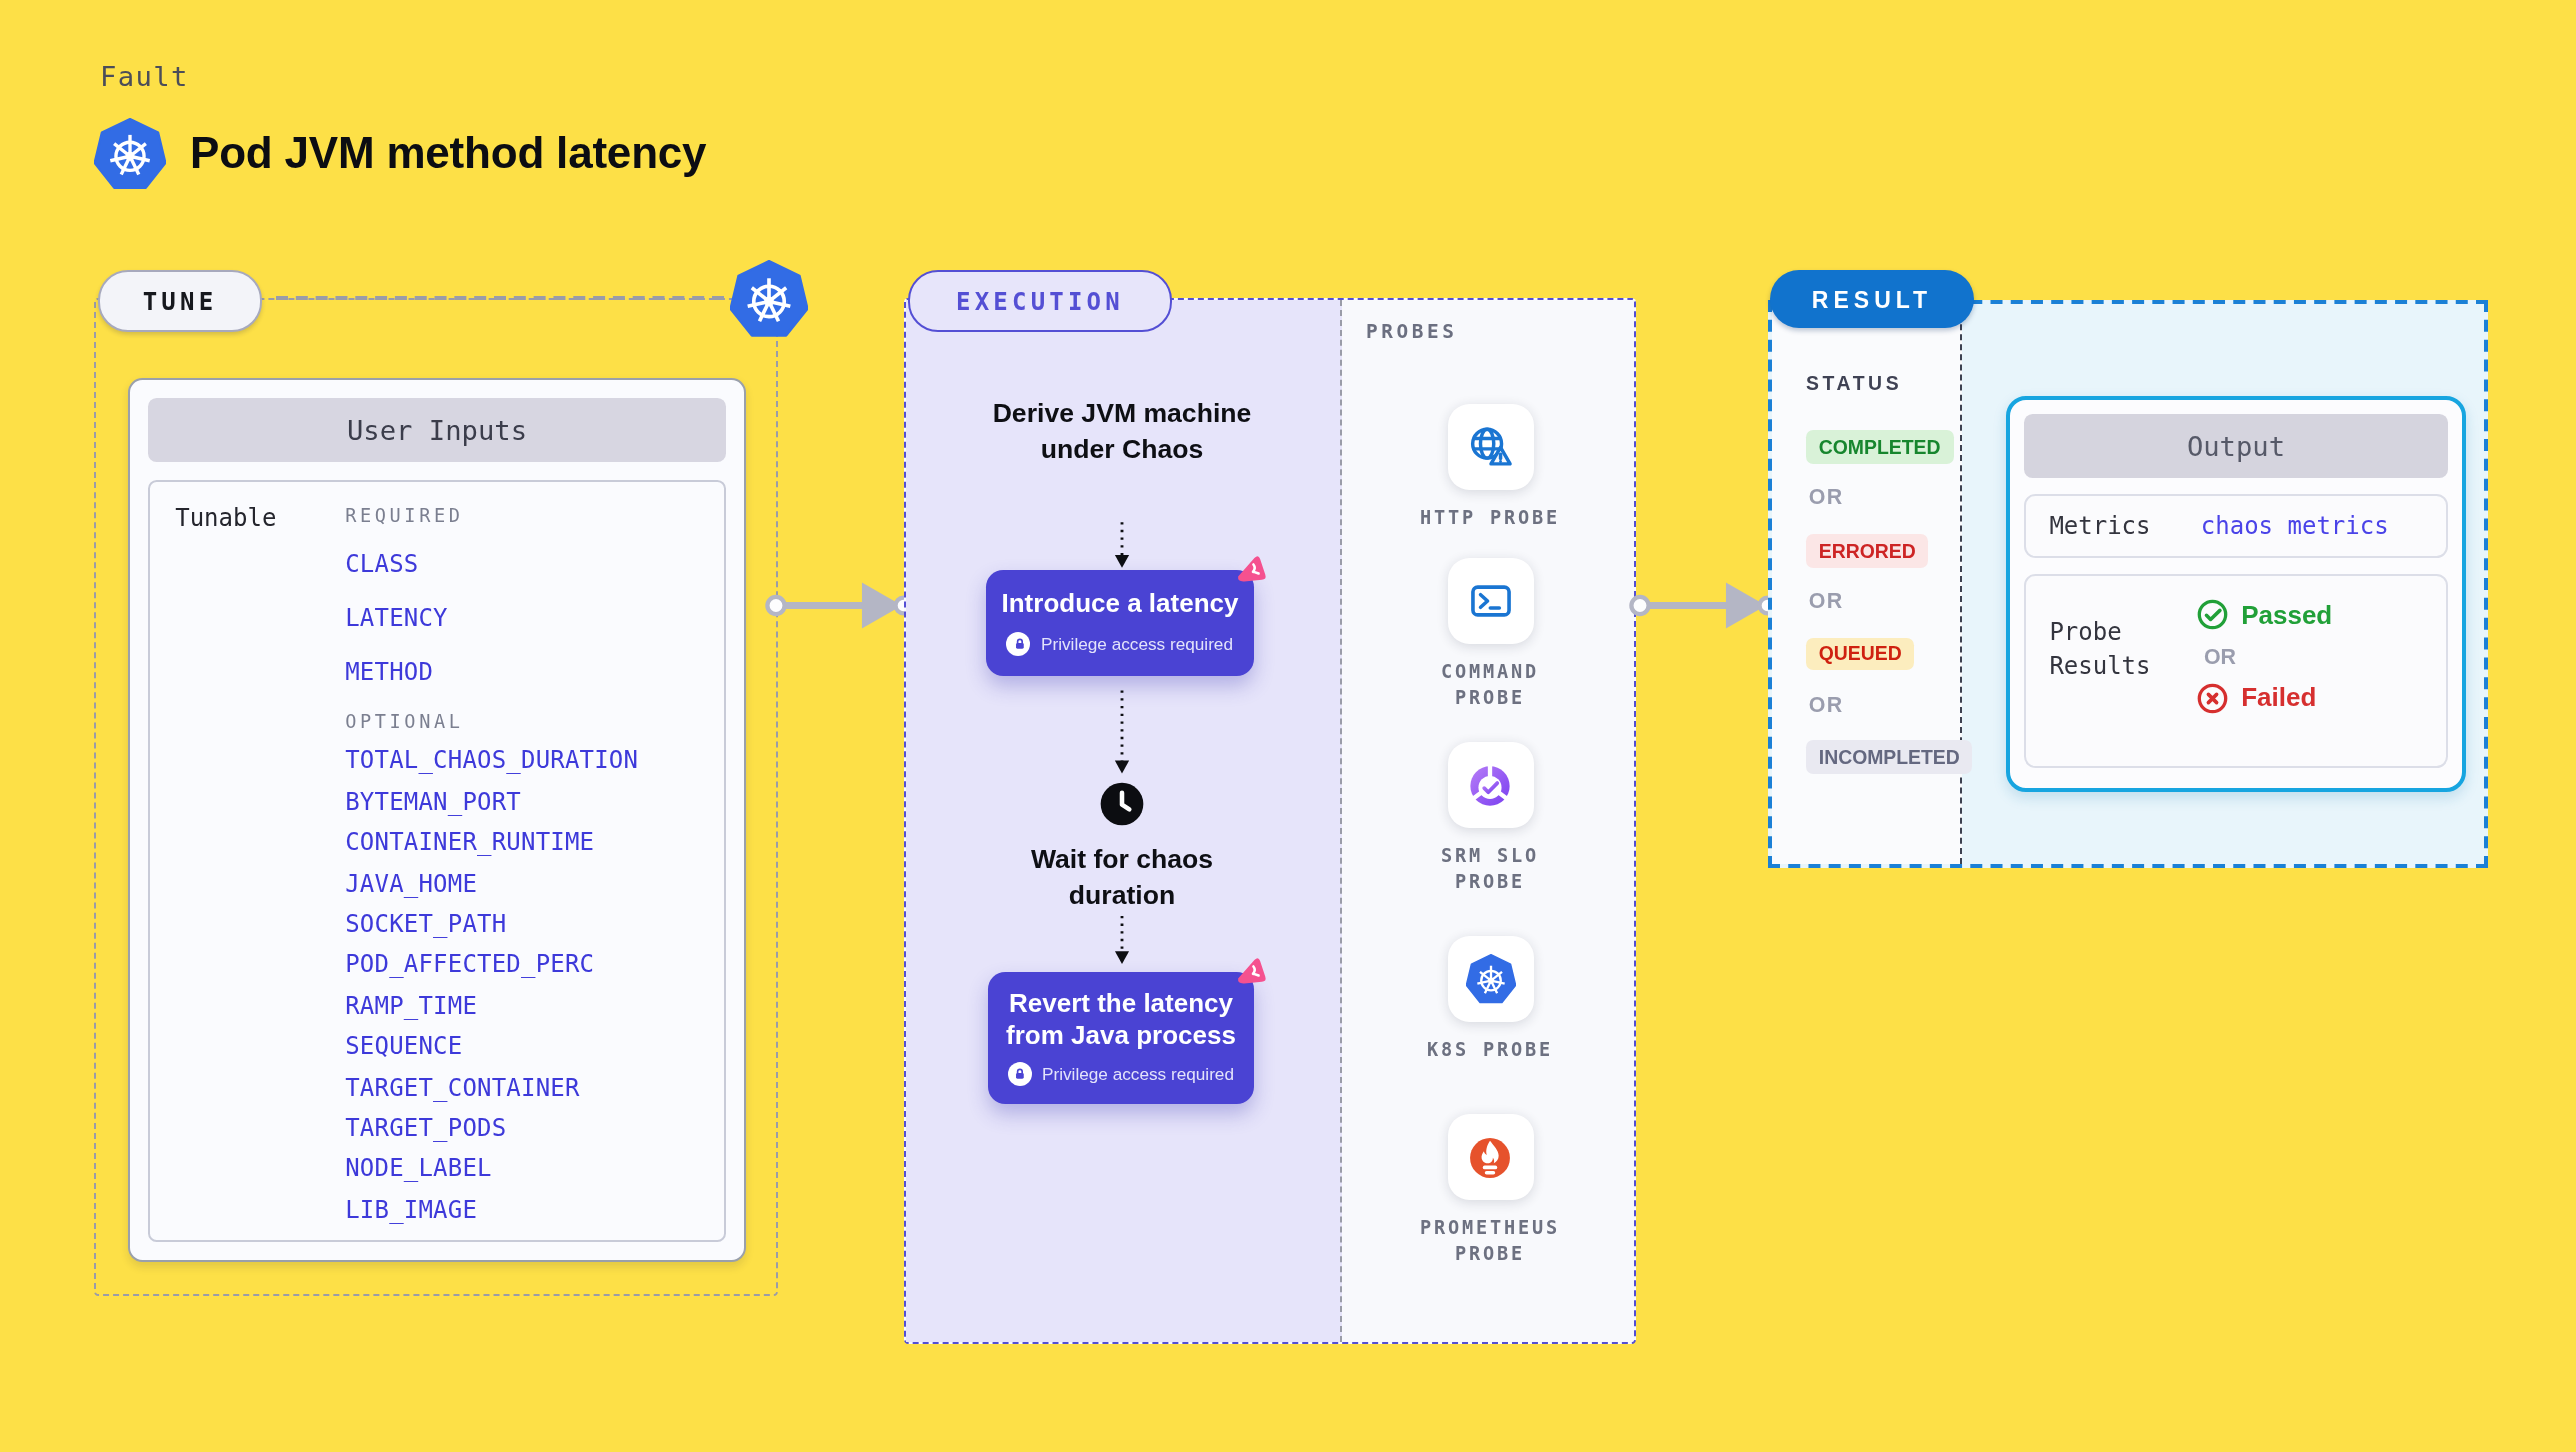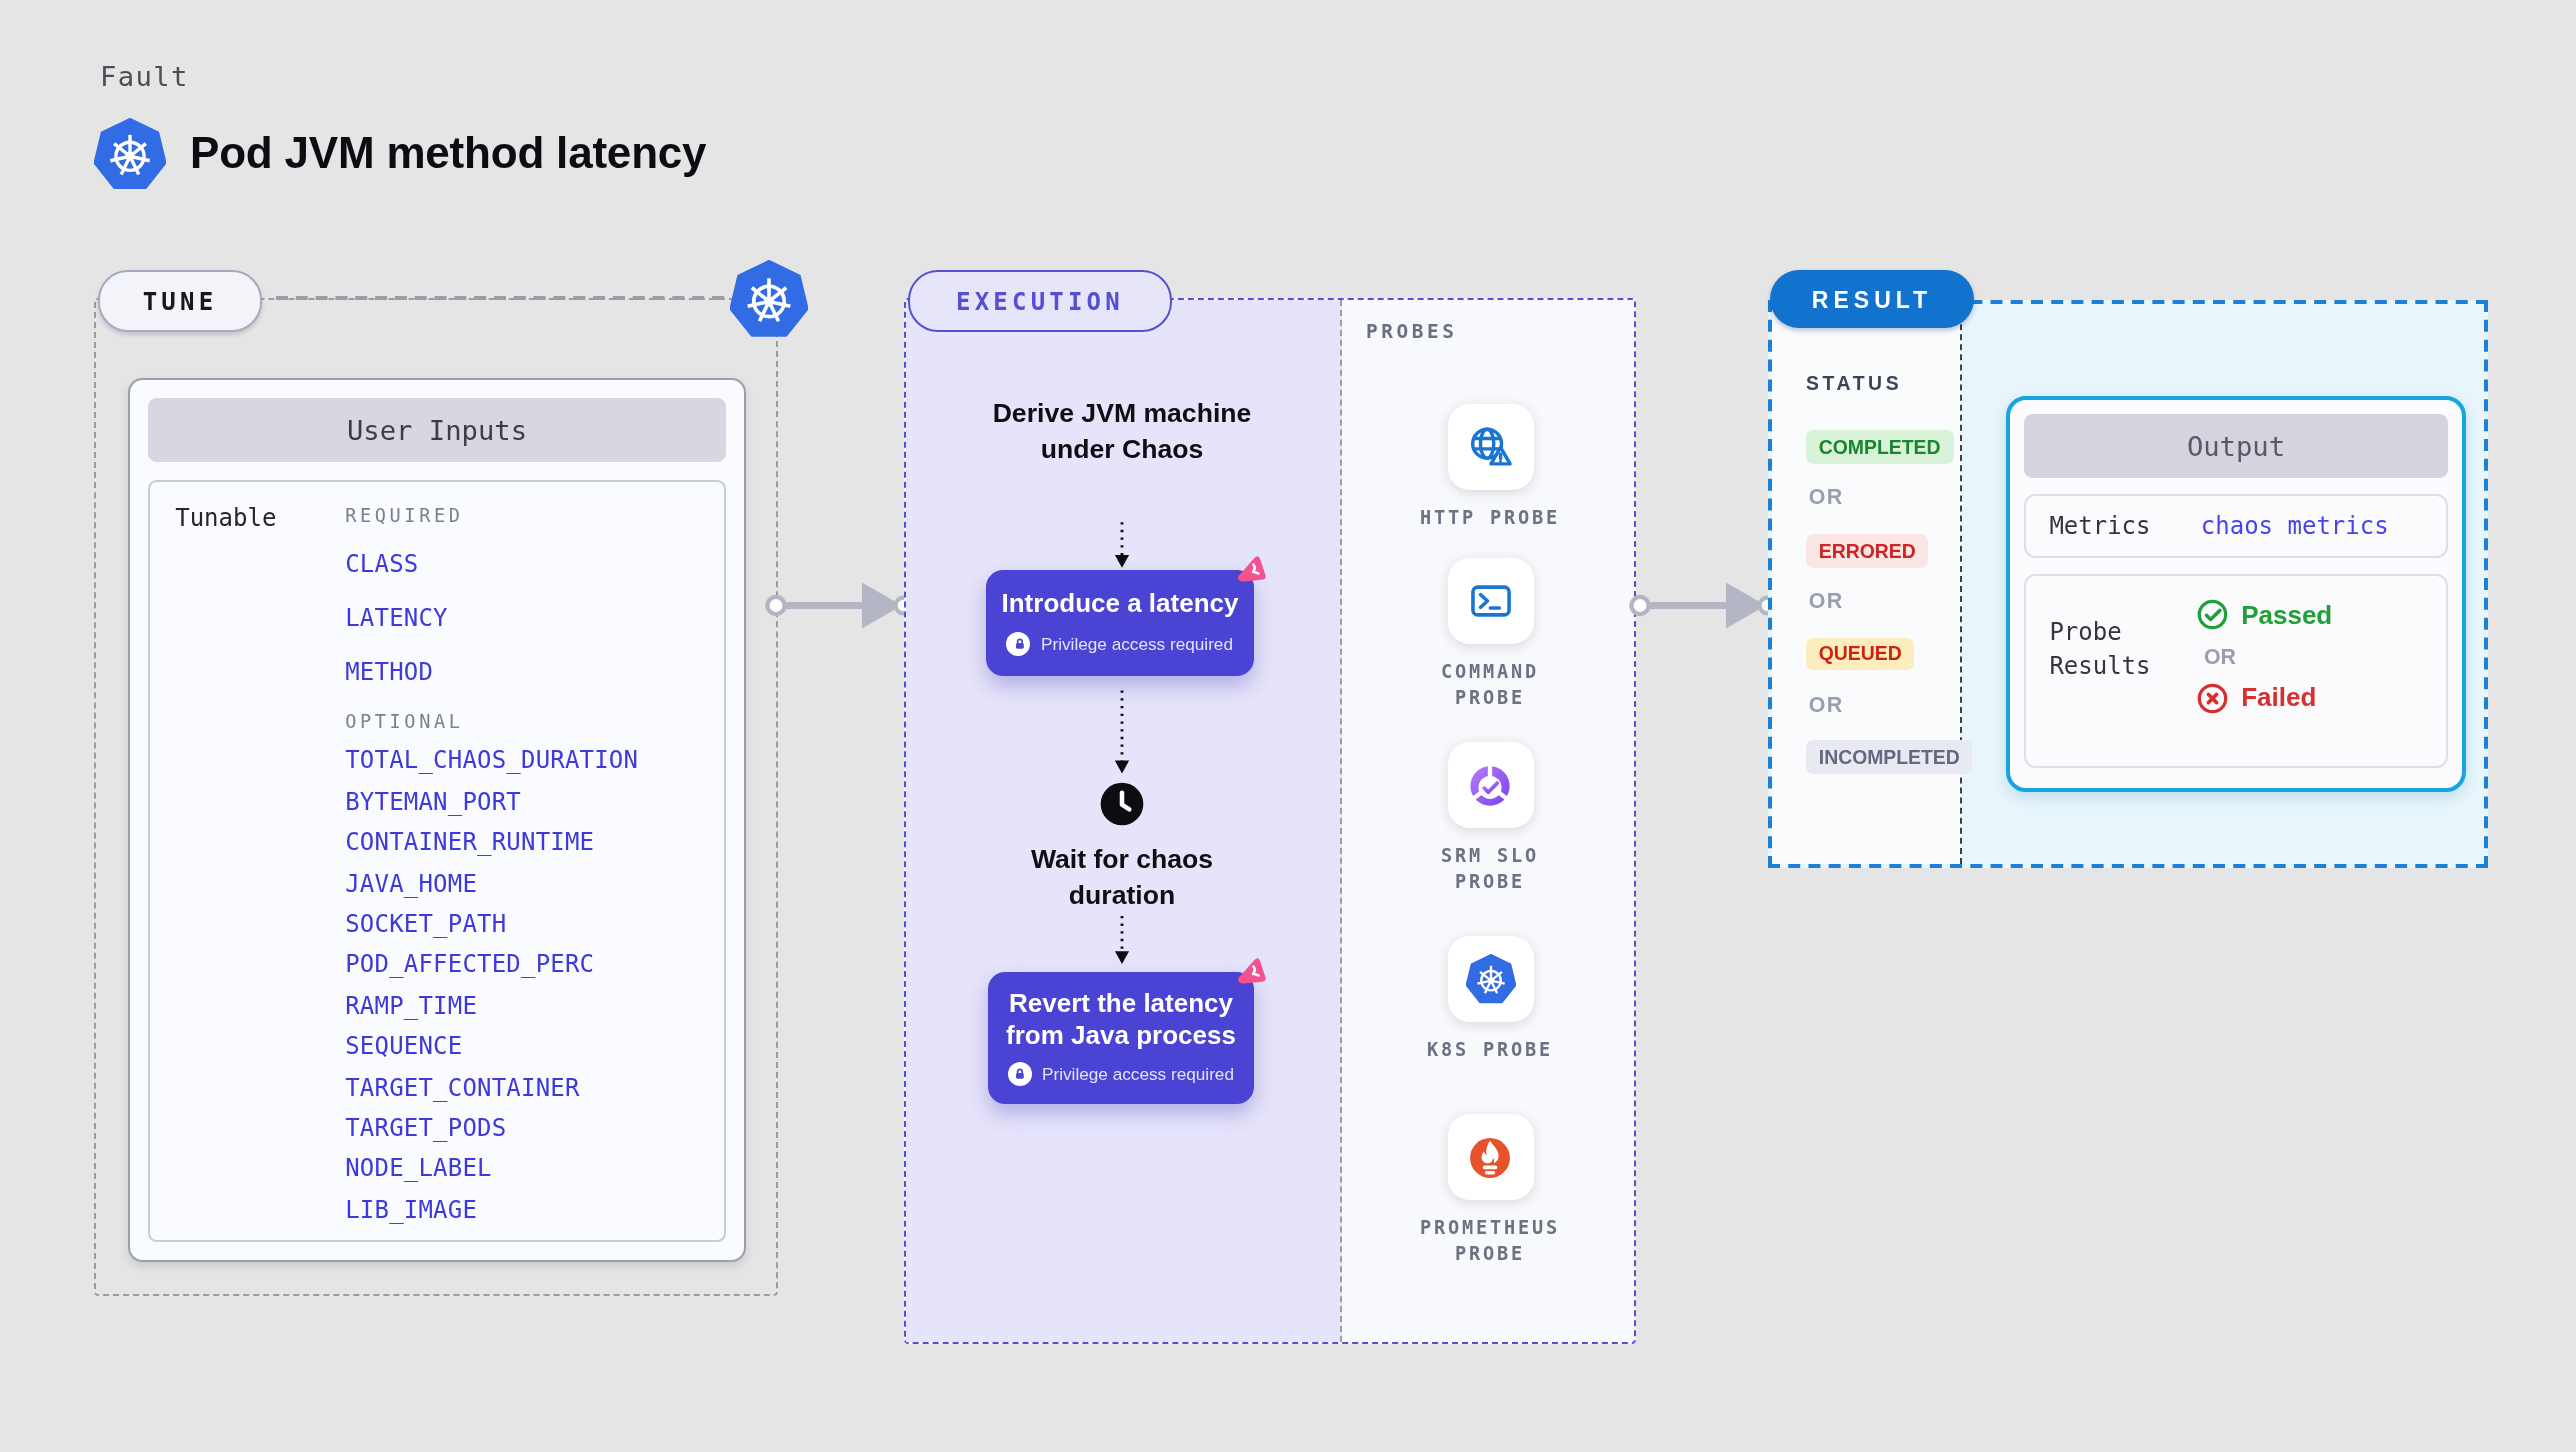--- a/index.html
+++ b/index.html
@@ -1,16 +1,16 @@
 <!DOCTYPE html>
 <html style="font-size:11.5px"><head>
 <meta charset="utf-8">
 <style>
   html,body{margin:0;padding:0;background:#f7f8fb;}
-  .stage{position:relative;width:2576px;height:1452px;overflow:hidden;background:#e5e5e5;
+  .stage{position:relative;width:2576px;height:1452px;overflow:hidden;background:#fde047;
          font-family:"Liberation Sans",sans-serif;}
   .canvas{position:absolute;left:0;top:0;width:1288px;height:726px;
           transform:scale(2);transform-origin:0 0;}
   .abs{position:absolute;}
   .mono{font-family:"DejaVu Sans Mono",monospace;}
   .center{display:flex;align-items:center;justify-content:center;}
 
   
   .kicker{left:50px;top:30px;font-size:13.6px;color:#4b4d59;letter-spacing:0.7px;}
   .title-row{left:47px;top:59px;display:flex;align-items:center;gap:12px;}

